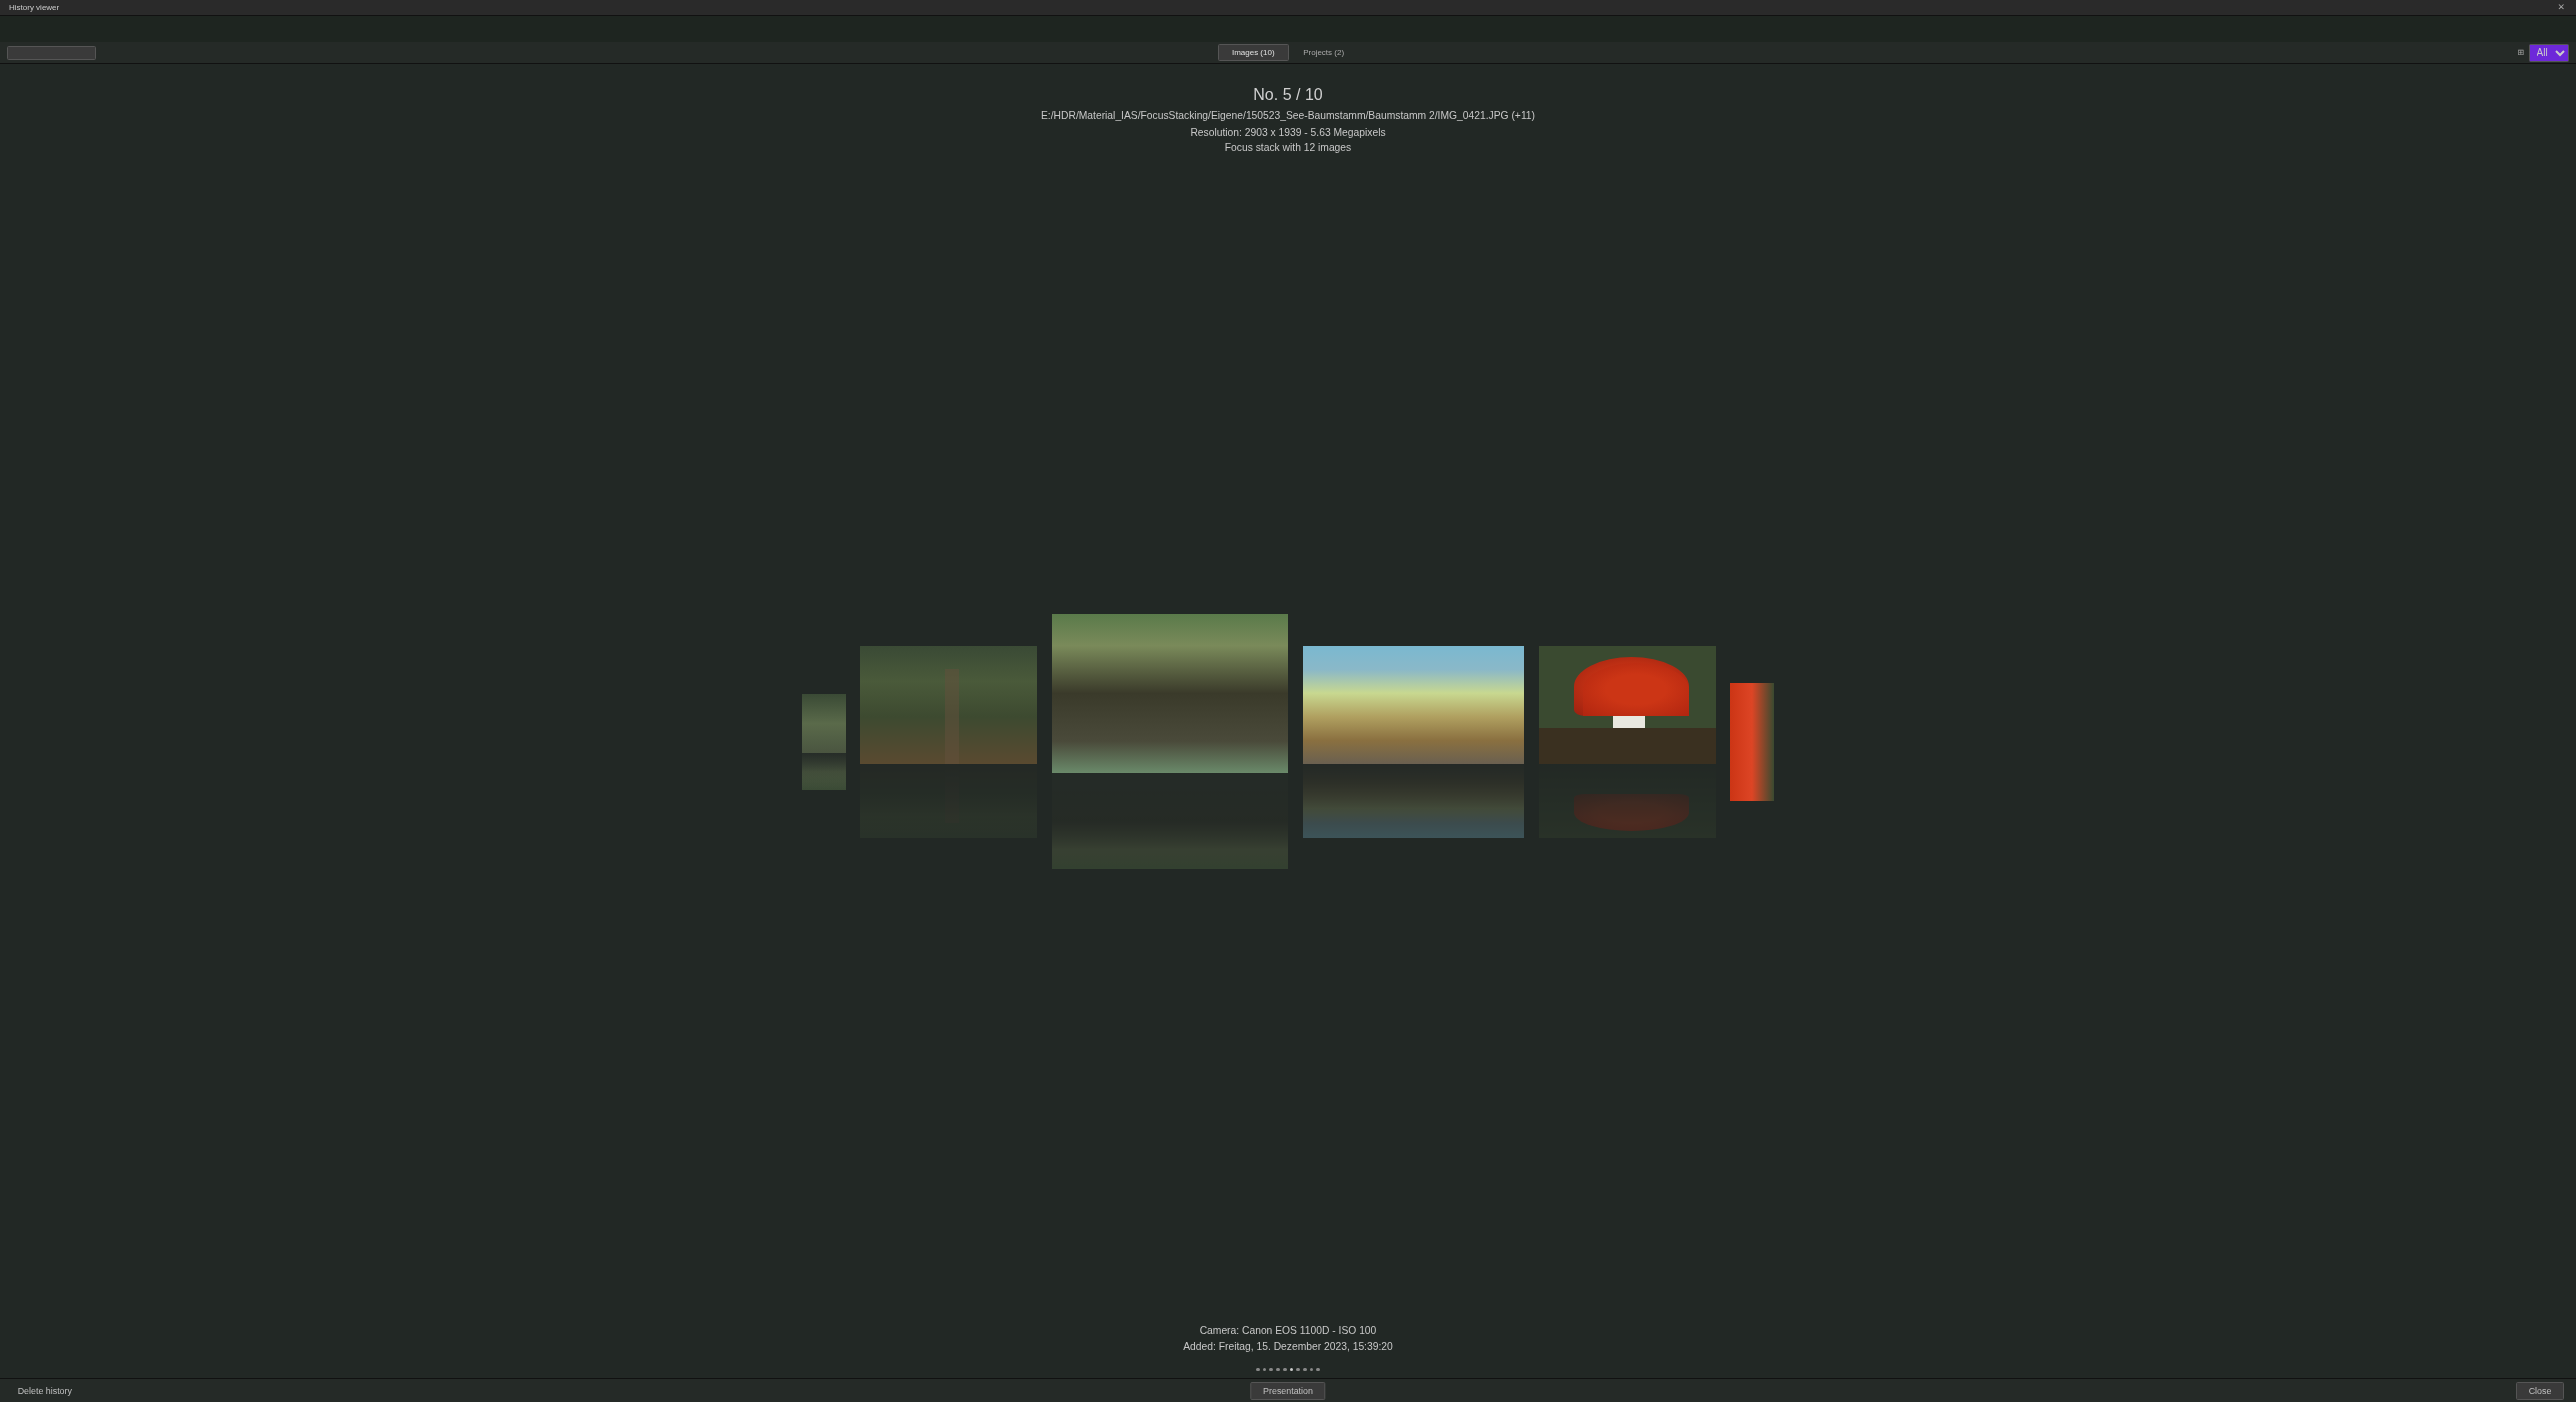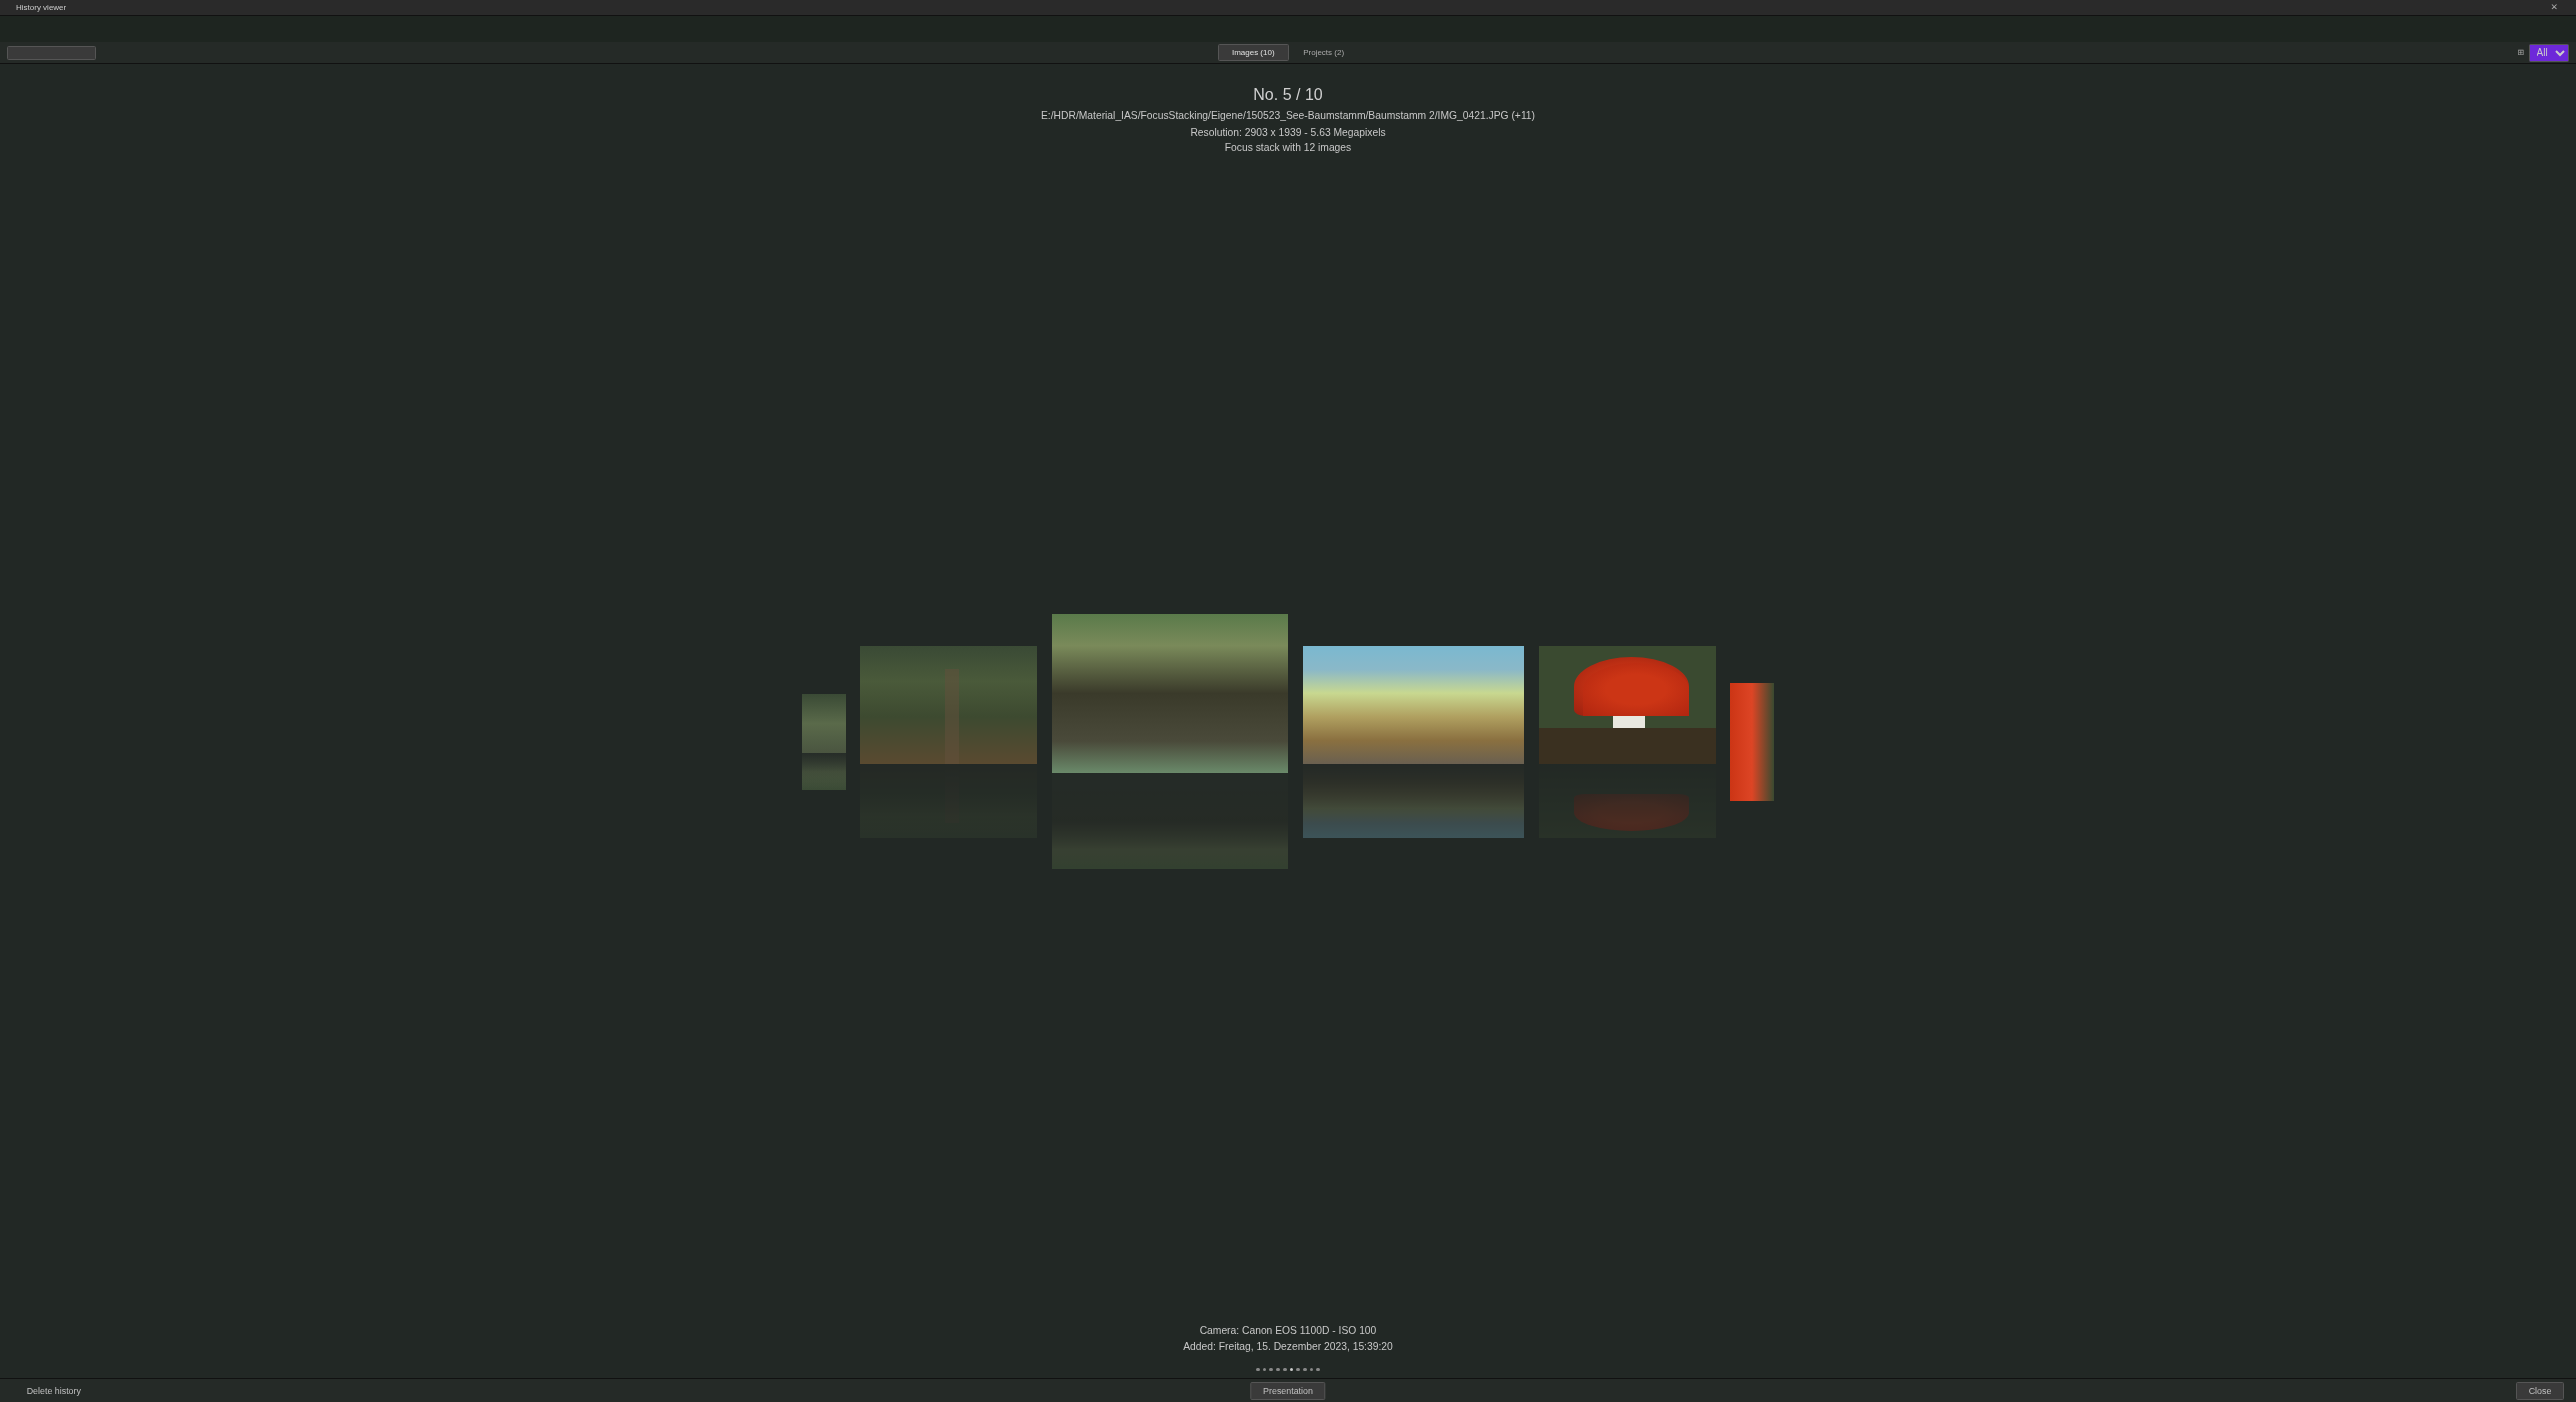--- a/index.html
+++ b/index.html
@@ -15,21 +15,21 @@
       overflow: hidden;
       user-select: none;
     }
 
     
     .title-bar {
       background: #2a2a2a;
       height: 16px;
       display: flex;
       align-items: center;
-      padding: 0 16px;
+      padding: 0 9px;
       font-size: 8px;
       color: #ccc;
       flex-shrink: 0;
       border-bottom: 0.7px solid #111;
       position: relative;
     }
     .title-bar-close {
       margin-left: auto;
       width: 11.8px;
       height: 11.8px;
@@ -274,21 +274,20 @@
       display: flex;
       align-items: center;
       justify-content: space-between;
       padding: 0 11.8px;
       flex-shrink: 0;
       border-top: 0.7px solid #111;
     }
     .bottom-left {
       display: flex;
       align-items: flex-start;
-      margin-left: 9px;
     }
     .bottom-center {
       position: absolute;
       left: 50%;
       transform: translateX(-50%);
     }
     .bottom-right {
       display: flex;
       align-items: flex-end;
     }

